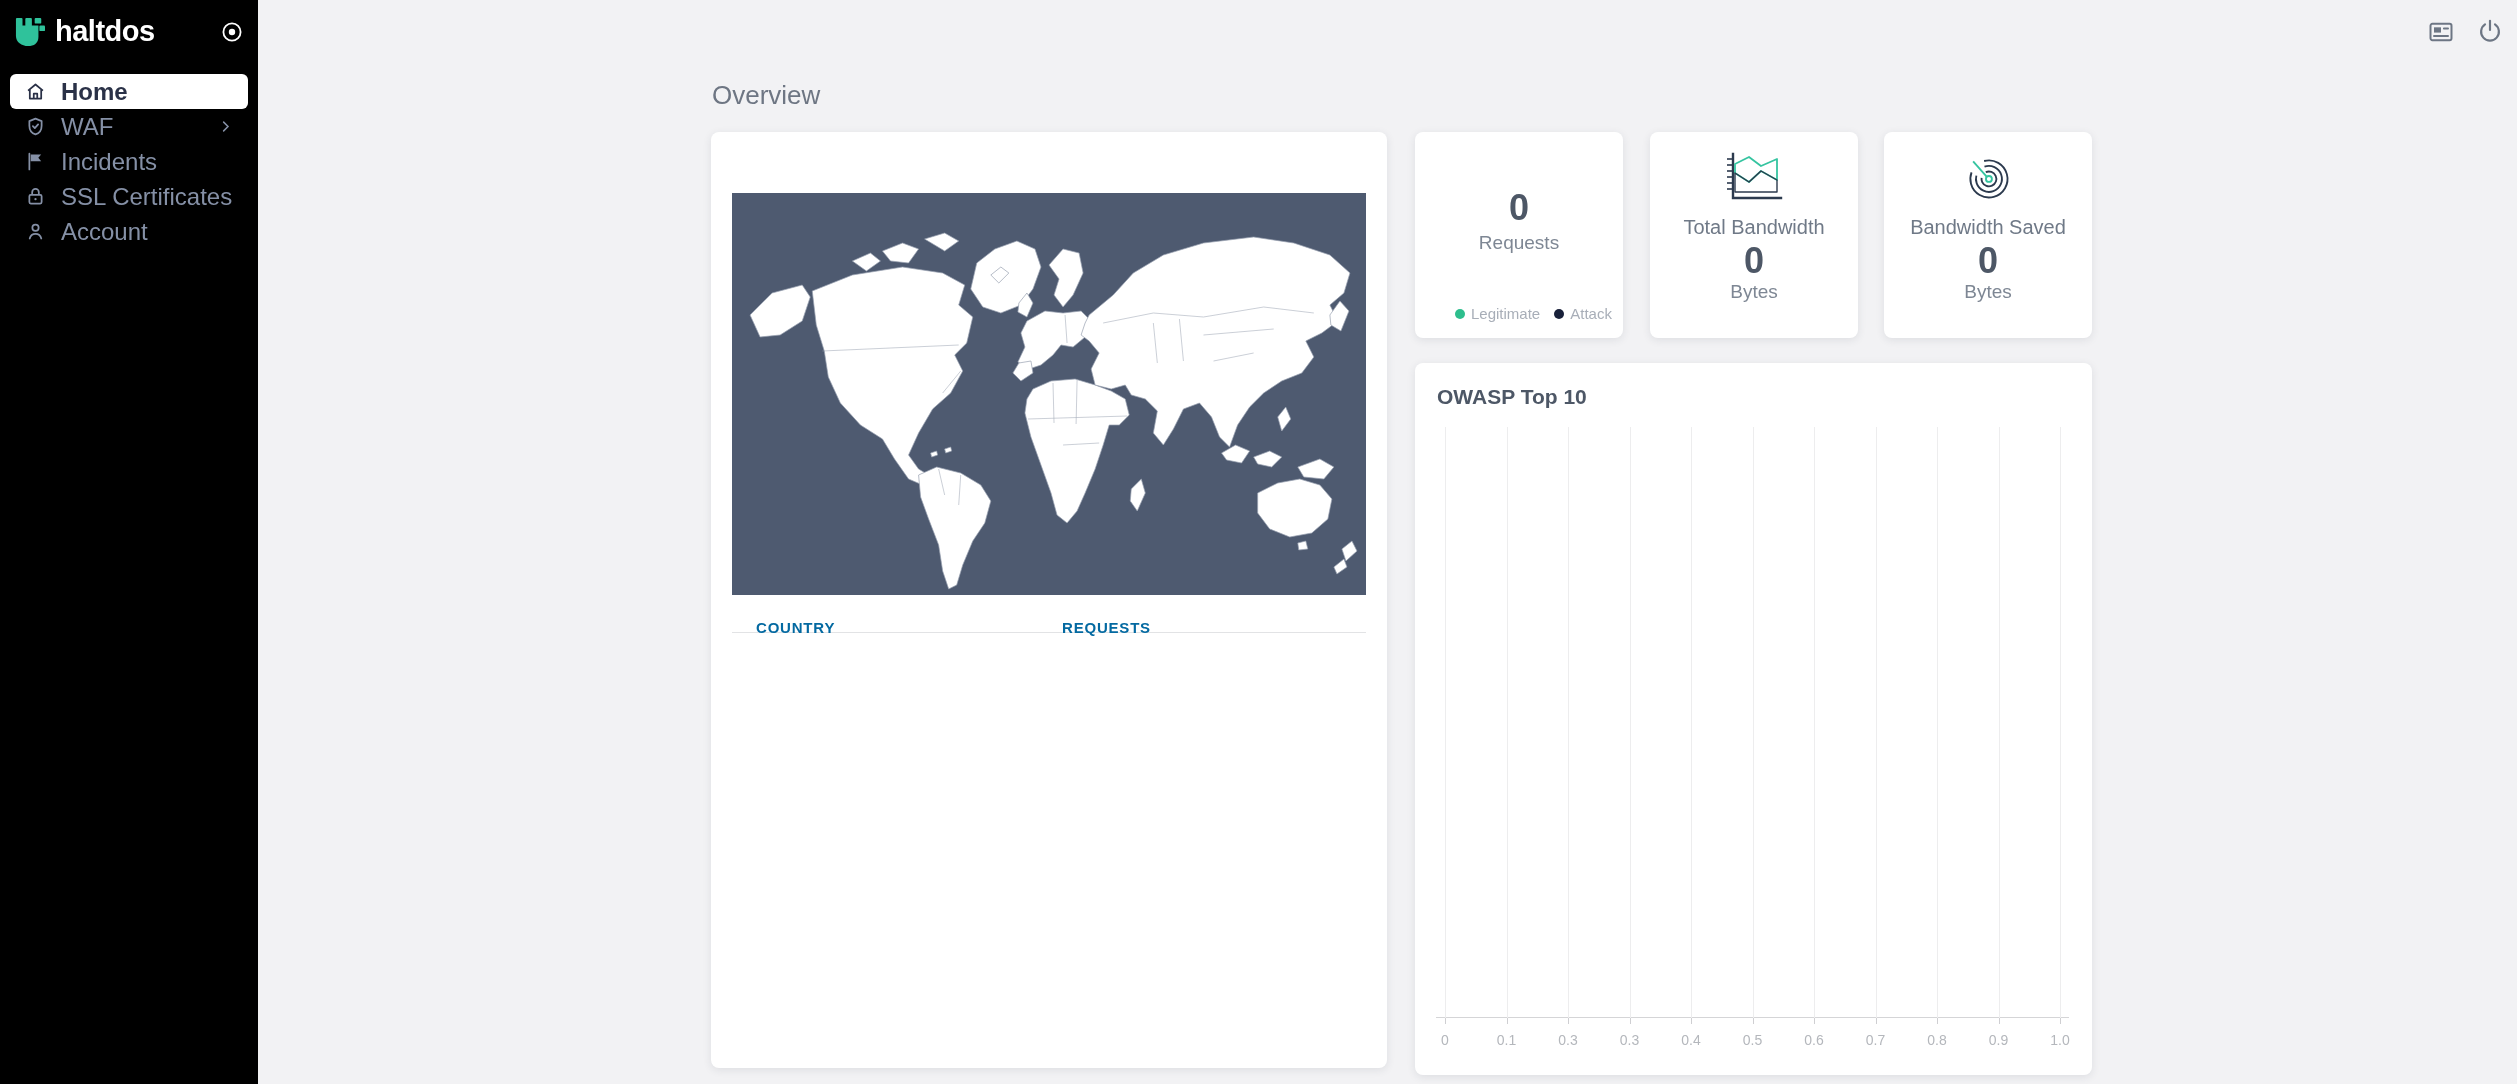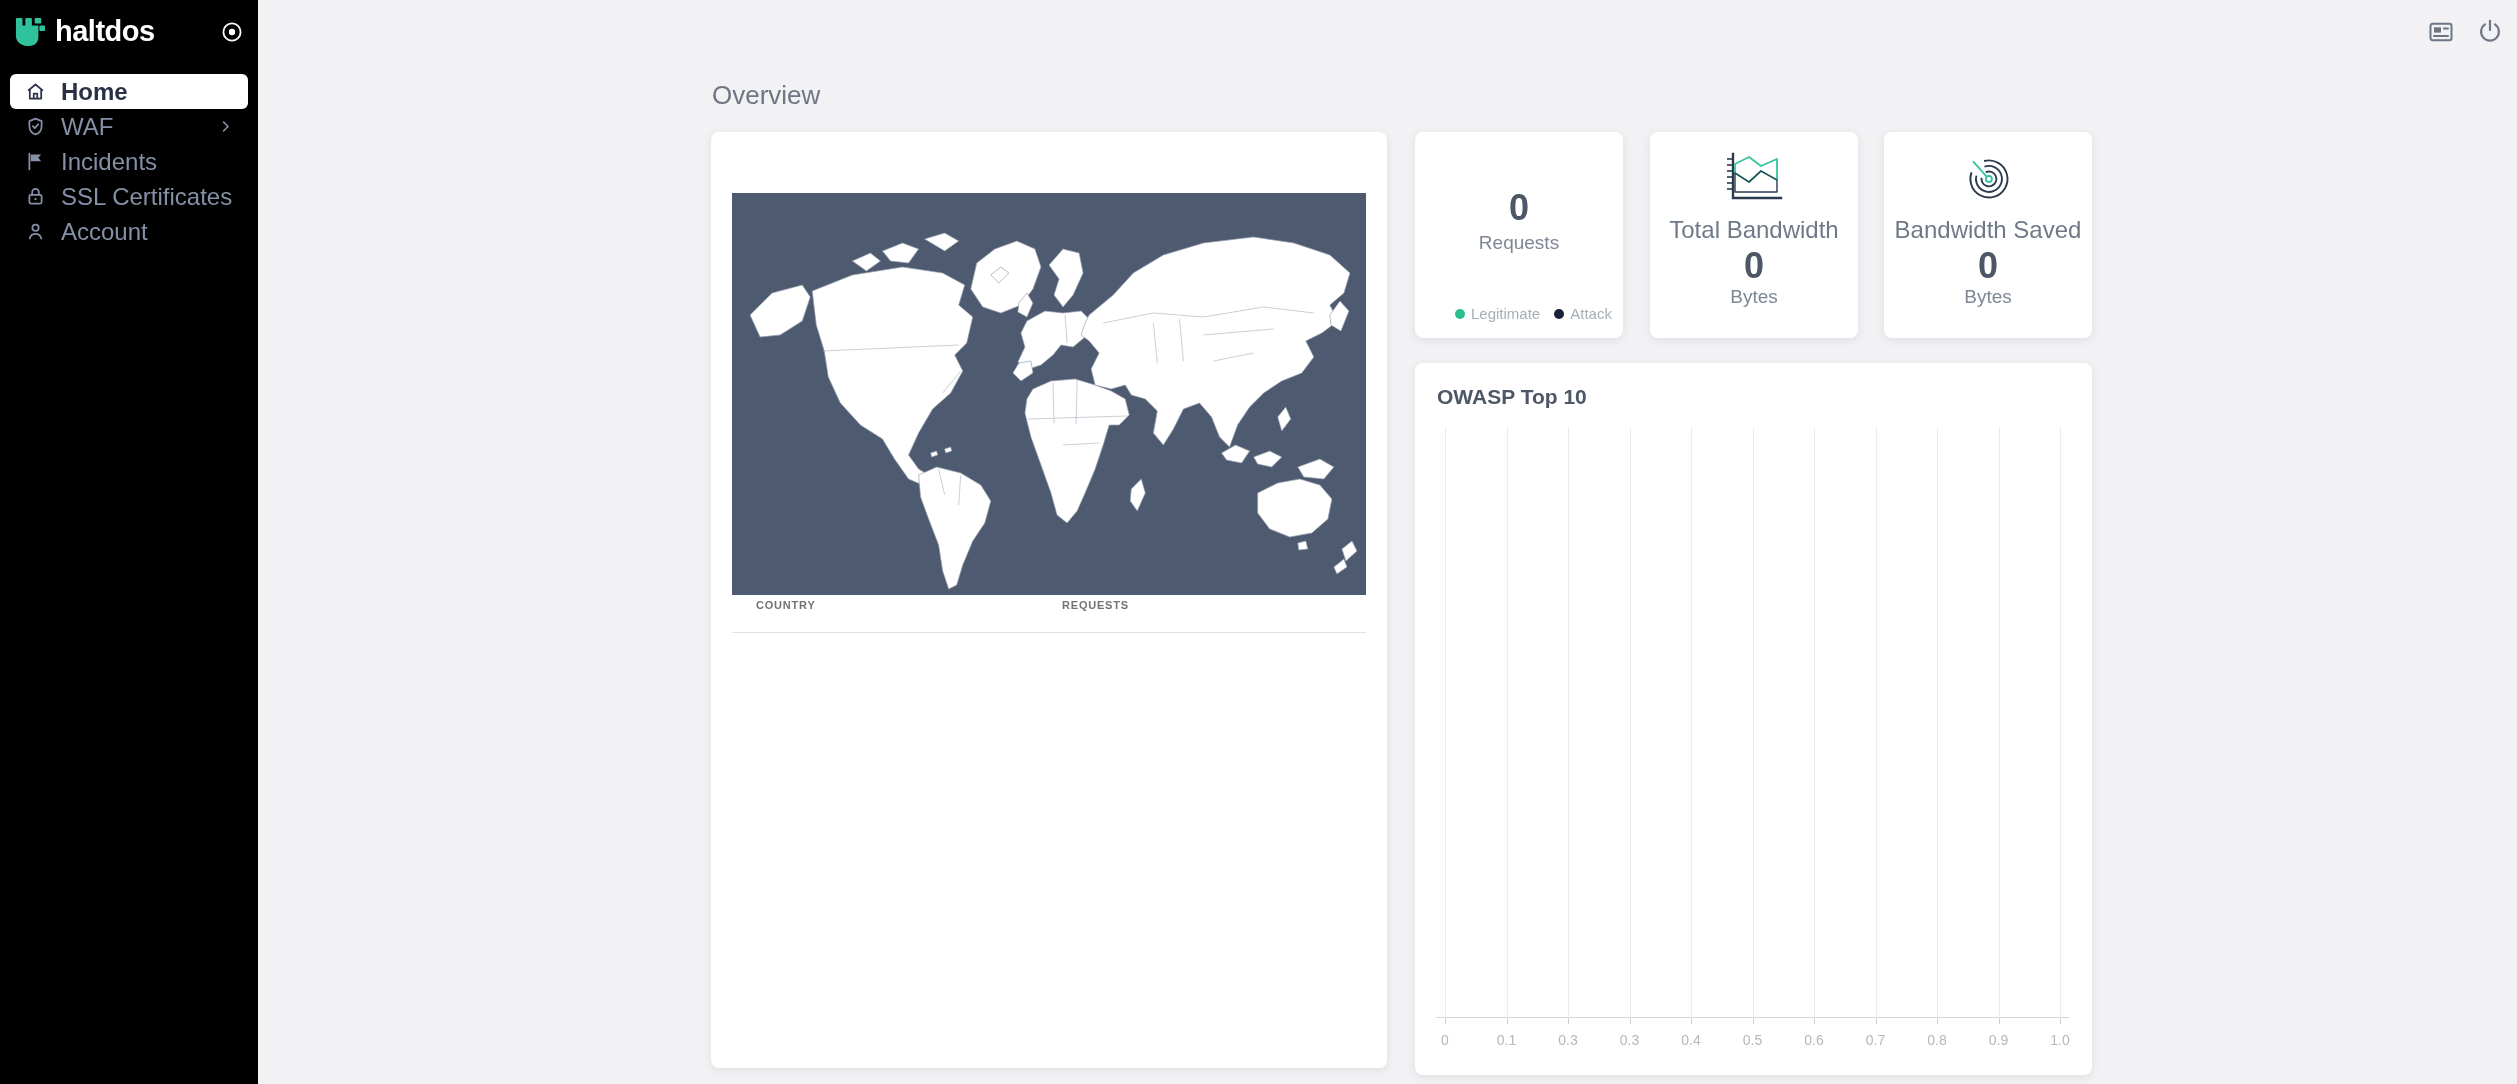--- a/index.html
+++ b/index.html
@@ -34,38 +34,38 @@
 
   
   #heatmap-card { left:711px; top:132px; width:676px; height:936px; }
   .card-title { font-size:21px; font-weight:bold; color:#4d5766; }
   #heatmap-card .card-title { padding:20px 0 0 22px; }
   .map-box { position:absolute; left:21px; top:61px; width:634px; height:402px;
              background:#4e5a70; overflow:hidden; }
   .map-box svg { display:block; width:100%; height:100%; }
   .heat-table { position:absolute; left:21px; top:463px; width:634px; }
   .heat-head { position:relative; height:38px; border-bottom:1px solid #e2e3e5; }
-  .heat-head .hcell { position:absolute; top:4px; font-size:11px; font-weight:bold;
-                      color:#737373; letter-spacing:0.8px; }
+  .heat-head .hcell { position:absolute; top:24px; font-size:15px; font-weight:bold;
+                      color:#0369a1; letter-spacing:0.8px; }
   .heat-head .hcell.c1 { left:24px; }
   .heat-head .hcell.c2 { left:330px; }
 
   
   .stat-card { top:132px; width:208px; height:206px; }
   #stat-card-1 { left:1415px; }
   #stat-card-2 { left:1650px; }
   #stat-card-3 { left:1884px; }
   .stat-inner { position:absolute; inset:0; display:flex; flex-direction:column; align-items:center; }
   .stat-value { font-size:36px; font-weight:bold; color:#4d5766; line-height:1.1; }
   .stat-label { font-size:19px; color:#7e8794; }
   .stat-unit  { font-size:19px; color:#7e8794; }
   #stat-card-1 .stat-value { margin-top:56px; }
   #stat-card-1 .stat-label { margin-top:4px; }
   .stat-icon { margin-top:20px; height:52px; display:flex; align-items:center; }
-  .stat-card .with-icon-label { margin-top:12px; font-size:24px; color:#6f7987; }
+  .stat-card .with-icon-label { margin-top:12px; font-size:20px; color:#6f7987; }
   .stat-card .with-icon-value { margin-top:2px; }
   .legend { position:absolute; left:0; right:0; bottom:16px; display:flex;
             justify-content:flex-start; align-items:center; gap:14px;margin-left:40px; }
   .legend-item { display:flex; align-items:center; gap:6px; font-size:15px; color:#a8aeb8; }
   .legend-dot { width:10px; height:10px; border-radius:50%; }
 
   
   #owasp-card { left:1415px; top:363px; width:677px; height:712px; }
   #owasp-card .card-title { padding:22px 0 0 22px; }
   .chart-wrap { position:absolute; left:30px; top:64px; width:615px; height:591px; }

